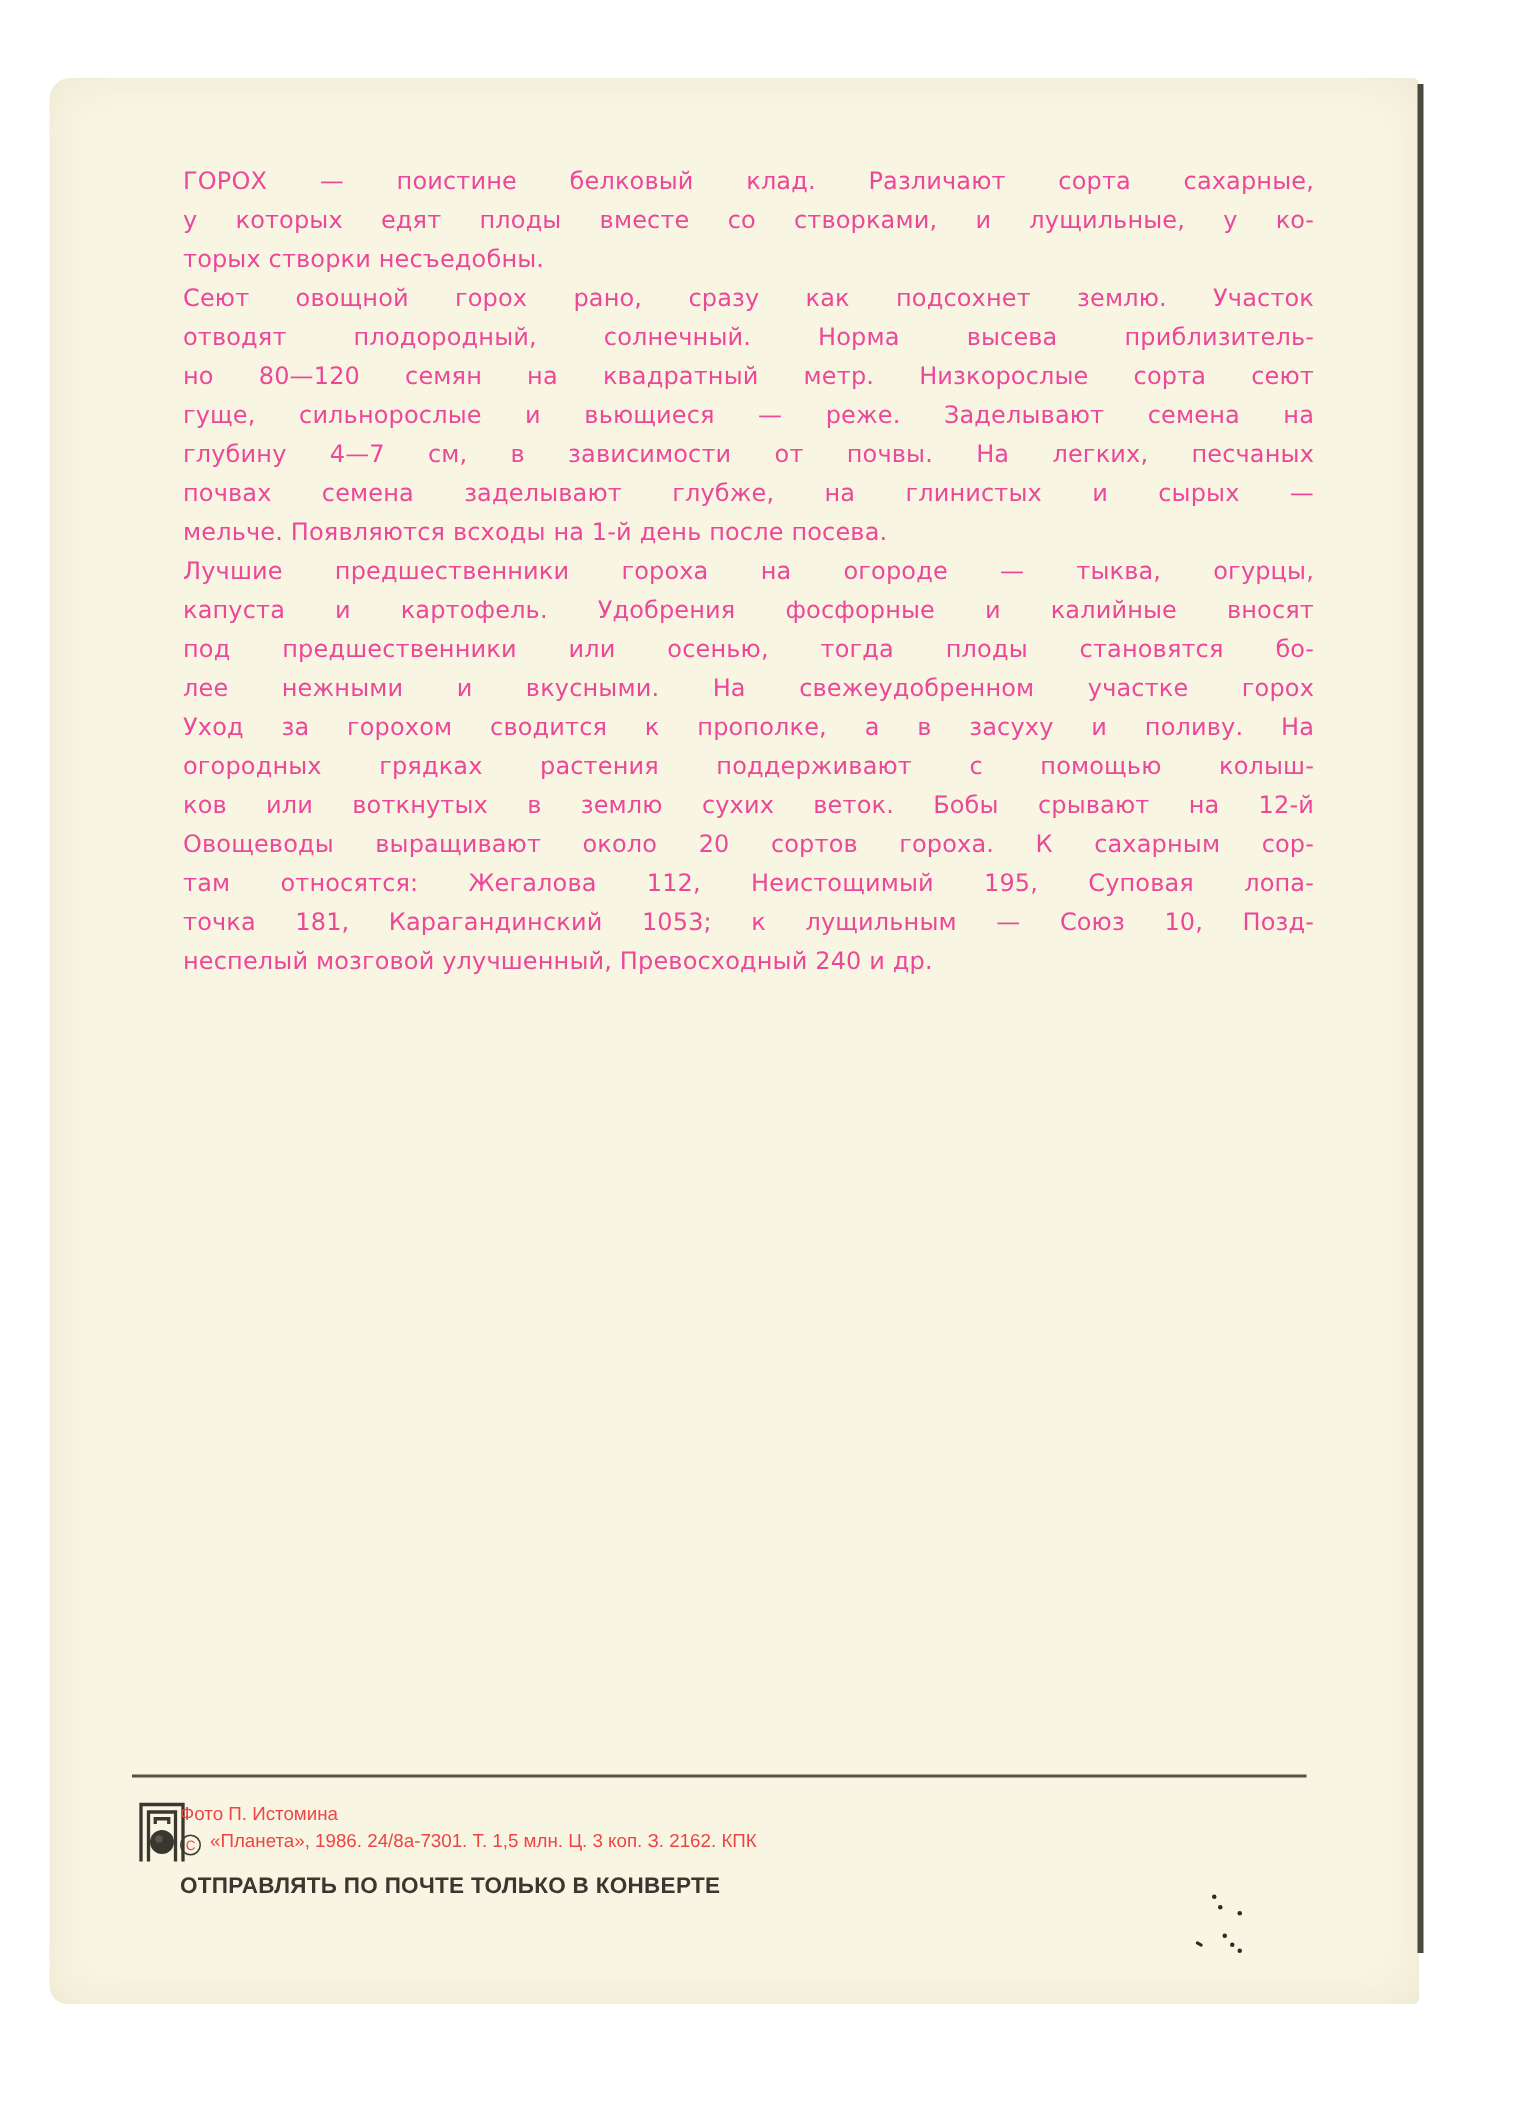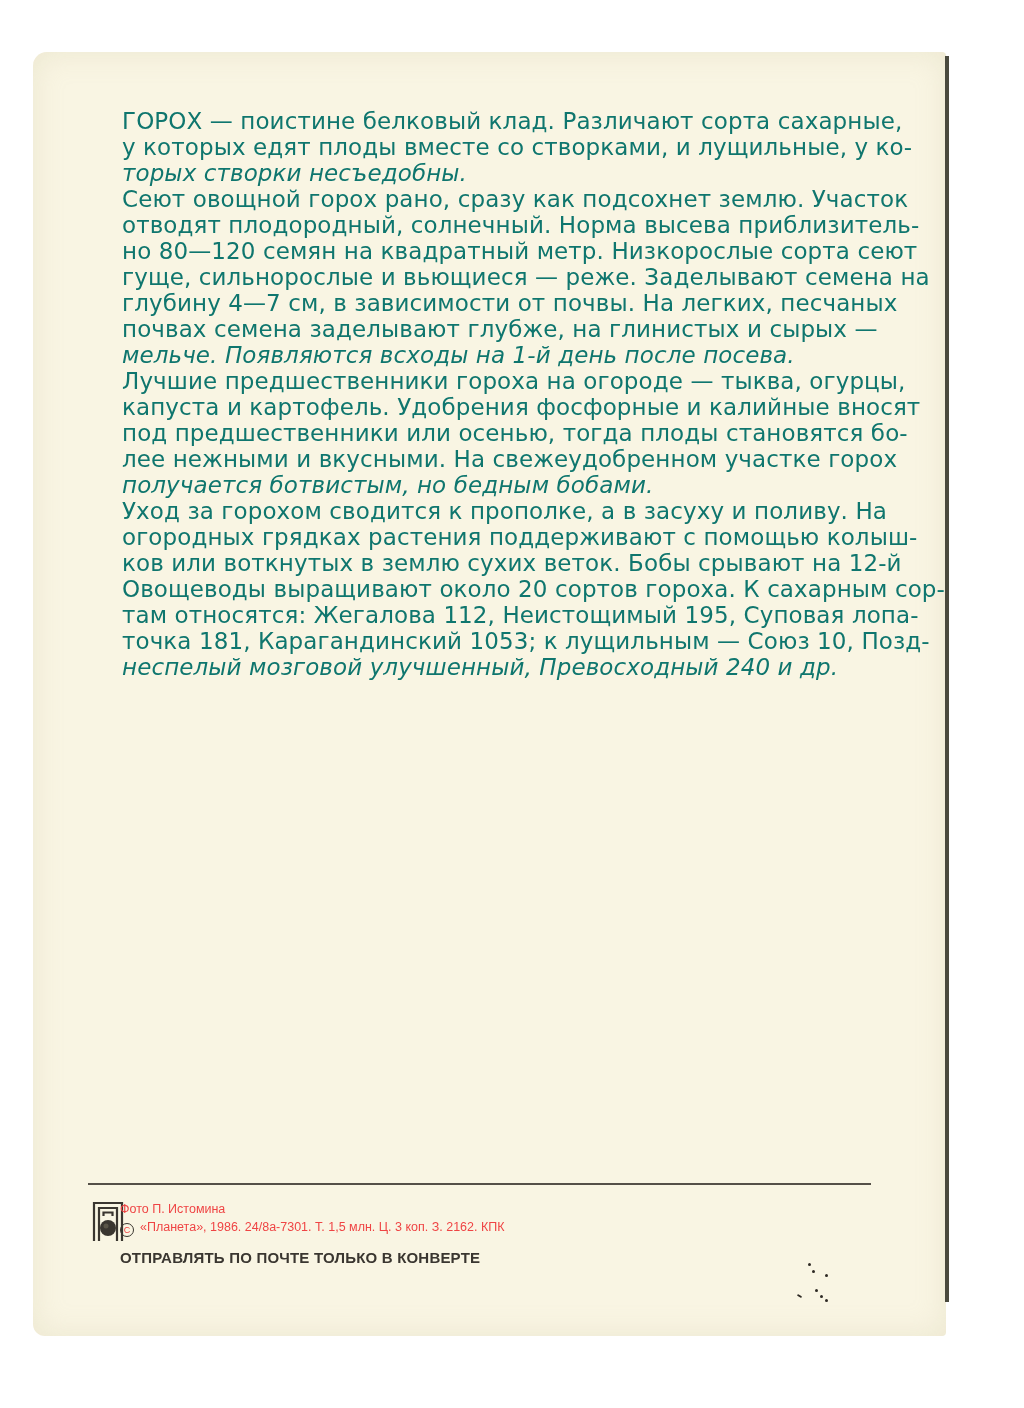--- a/index.html
+++ b/index.html
@@ -30,39 +30,38 @@
       top: 56px;
       width: 4px;
       height: 1246px;
       background: #4a4a3e;
     }
     .body-text {
       position: absolute;
       left: 122px;
       top: 108px;
       width: 754px;
-      color: #0f766e;
-      font-size: 23px;
+      color: #ec4899;
+      font-size: 16px;
       line-height: 26px;
       letter-spacing: 0.1px;
     }
     .body-text p {
       margin: 0;
       text-align: justify;
       text-align-last: left;
     }
     .body-text .line {
       display: block;
       text-align: justify;
       text-align-last: justify;
       white-space: nowrap;
     }
     .body-text .line.last {
       text-align-last: left;
-      font-style: italic;
     }
     .footer-rule {
       position: absolute;
       left: 88px;
       top: 1183px;
       width: 783px;
       height: 2px;
       background: #555048;
     }
     .logo {
@@ -130,21 +129,20 @@
     <span class="line">гуще, сильнорослые и вьющиеся — реже. Заделывают семена на</span>
     <span class="line">глубину 4—7 см, в зависимости от почвы. На легких, песчаных</span>
     <span class="line">почвах семена заделывают глубже, на глинистых и сырых —</span>
     <span class="line last">мельче. Появляются всходы на 1-й день после посева.</span>
   </p>
   <p>
     <span class="line">Лучшие предшественники гороха на огороде — тыква, огурцы,</span>
     <span class="line">капуста и картофель. Удобрения фосфорные и калийные вносят</span>
     <span class="line">под предшественники или осенью, тогда плоды становятся бо-</span>
     <span class="line">лее нежными и вкусными. На свежеудобренном участке горох</span>
-    <span class="line last">получается ботвистым, но бедным бобами.</span>
   </p>
   <p>
     <span class="line">Уход за горохом сводится к прополке, а в засуху и поливу. На</span>
     <span class="line">огородных грядках растения поддерживают с помощью колыш-</span>
     <span class="line">ков или воткнутых в землю сухих веток. Бобы срывают на 12-й</span>
   </p>
   <p>
     <span class="line">Овощеводы выращивают около 20 сортов гороха. К сахарным сор-</span>
     <span class="line">там относятся: Жегалова 112, Неистощимый 195, Суповая лопа-</span>
     <span class="line">точка 181, Карагандинский 1053; к лущильным — Союз 10, Позд-</span>

